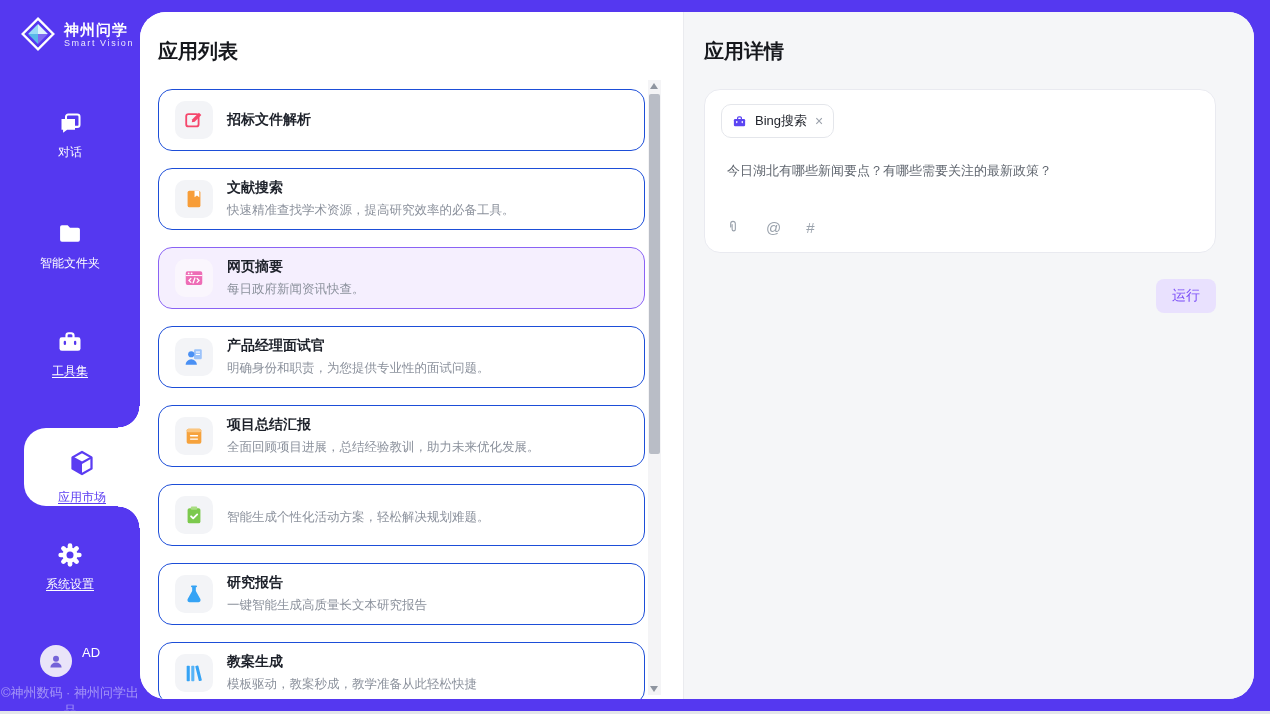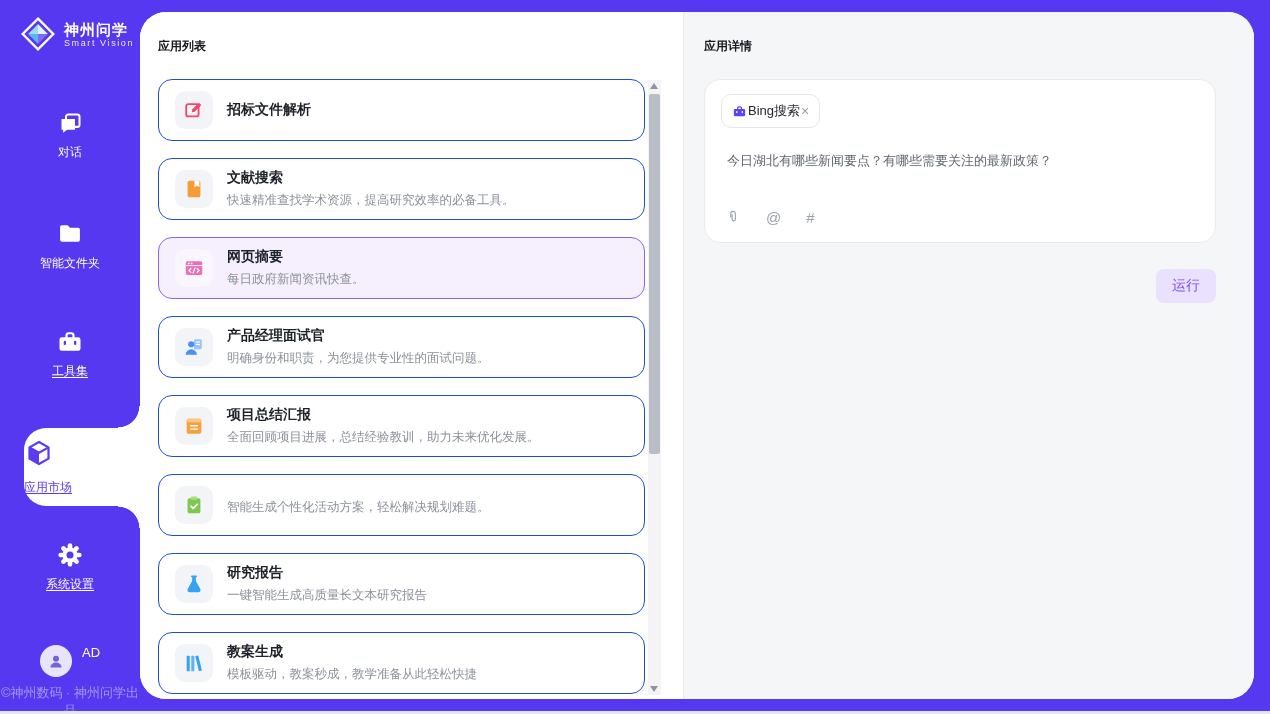--- a/index.html
+++ b/index.html
@@ -15,51 +15,51 @@
   .nav-item { position:absolute; left:0; width:140px; text-align:center; cursor:pointer; }
   .nav-item svg { display:block; margin:0 auto; }
   .nlabel { color:#fff; font-size:12px; margin-top:7px; }
   .nlabel.underline { text-decoration:underline; text-underline-offset:2px; }
   .tab { position:absolute; left:24px; top:428px; width:116px; height:78px; background:#fff; border-radius:22px 0 0 22px; }
   .tab::before { content:""; position:absolute; right:0; top:-22px; width:22px; height:22px;
       background:radial-gradient(circle at 0 0, #5538F0 0 21px, #fff 21.6px); }
   .tab::after { content:""; position:absolute; right:0; bottom:-22px; width:22px; height:22px;
       background:radial-gradient(circle at 0 100%, #5538F0 0 21px, #fff 21.6px); }
   .tab .nlabel { color:#5b3cf2; }
-  .tab-inner { padding-top:10px; text-align:left; }
+  .tab-inner { padding-top:20px; text-align:center; }
   .user-row { position:absolute; left:0; top:645px; width:140px; display:flex; align-items:flex-start; justify-content:center; gap:10px; }
   .avatar { width:32px; height:32px; border-radius:50%; background:#e9e4f9; display:flex; align-items:center; justify-content:center; }
   .user-name { color:#fff; font-size:13px; }
   .side-footer { position:absolute; left:0; top:684px; width:140px; text-align:center; color:rgba(255,255,255,.45); font-size:13px; }
 
   
   .content { position:absolute; left:140px; top:12px; right:16px; bottom:12px; border-radius:26px; overflow:hidden; display:flex; background:#fff; }
 
   
   .list-panel { position:relative; width:543px; background:#fff; padding:26px 0 0 18px; flex:none; }
-  .panel-title { font-size:12px; font-weight:700; color:#16181d; margin-bottom:24px; }
+  .panel-title { font-size:20px; font-weight:700; color:#16181d; margin-bottom:24px; }
   .cards { width:487px; }
   .card { height:62px; border:1px solid #1d4ed8; border-radius:14px; background:#fff; display:flex; align-items:center; gap:14px; padding:0 16px; margin-bottom:17px; cursor:pointer; }
   .card.active { background:#f5effe; border:1px solid #8a63f4; }
   .tile { width:38px; height:38px; border-radius:10px; background:#f3f4f7; display:flex; align-items:center; justify-content:center; flex:none; }
   .card.active .tile { background:#faf6fd; }
   .ctitle { font-size:14px; font-weight:700; color:#1d212a; }
   .cdesc { font-size:12.5px; color:#8b919c; margin-top:5px; }
 
   
   .sbar { position:absolute; left:508px; top:68px; bottom:4px; width:13px; background:#f4f4f6; }
   .sbar-thumb { position:absolute; left:1px; top:14px; width:11px; height:360px; background:#b9bdc6; border-radius:2px; }
   .arr { position:absolute; left:2px; width:0; height:0; border-left:4.5px solid transparent; border-right:4.5px solid transparent; }
   .arr.up { top:3px; border-bottom:6px solid #8f95a0; }
   .arr.down { bottom:3px; border-top:6px solid #8f95a0; }
 
   
   .detail-panel { position:relative; flex:1; background:#f5f6f8; border-left:1px solid #eaebef; padding:26px 38px 0 20px; }
   .detail-card { margin-top:24px; height:164px; background:#fff; border:1px solid #e9eaf0; border-radius:16px; padding:14px 16px; position:relative; }
-  .chip { display:inline-flex; align-items:center; gap:1px; padding:7px 10px; background:#fff; border:1px solid #e4e6eb; border-radius:10px; cursor:pointer; }
+  .chip { display:inline-flex; align-items:center; gap:8px; padding:7px 10px; background:#fff; border:1px solid #e4e6eb; border-radius:10px; cursor:pointer; }
   .chip-label { font-size:13px; color:#23262e; }
   .chip-close { font-size:14px; color:#9aa0aa; line-height:1; cursor:pointer; }
   .query { margin:24px 0 0 6px; font-size:13px; color:#60666f; }
   .input-icons { position:absolute; left:20px; bottom:16px; display:flex; align-items:center; gap:25px; color:#9aa2ac; }
   .glyph { font-size:15px; color:#9aa2ac; cursor:pointer; }
   .run-row { margin-top:26px; text-align:right; }
   .run-btn { background:#e9e1fe; color:#7b4ff7; border:none; border-radius:8px; padding:8px 16px; font-size:14px; font-family:inherit; cursor:pointer; }
 </style>
 </head>
 <body>

